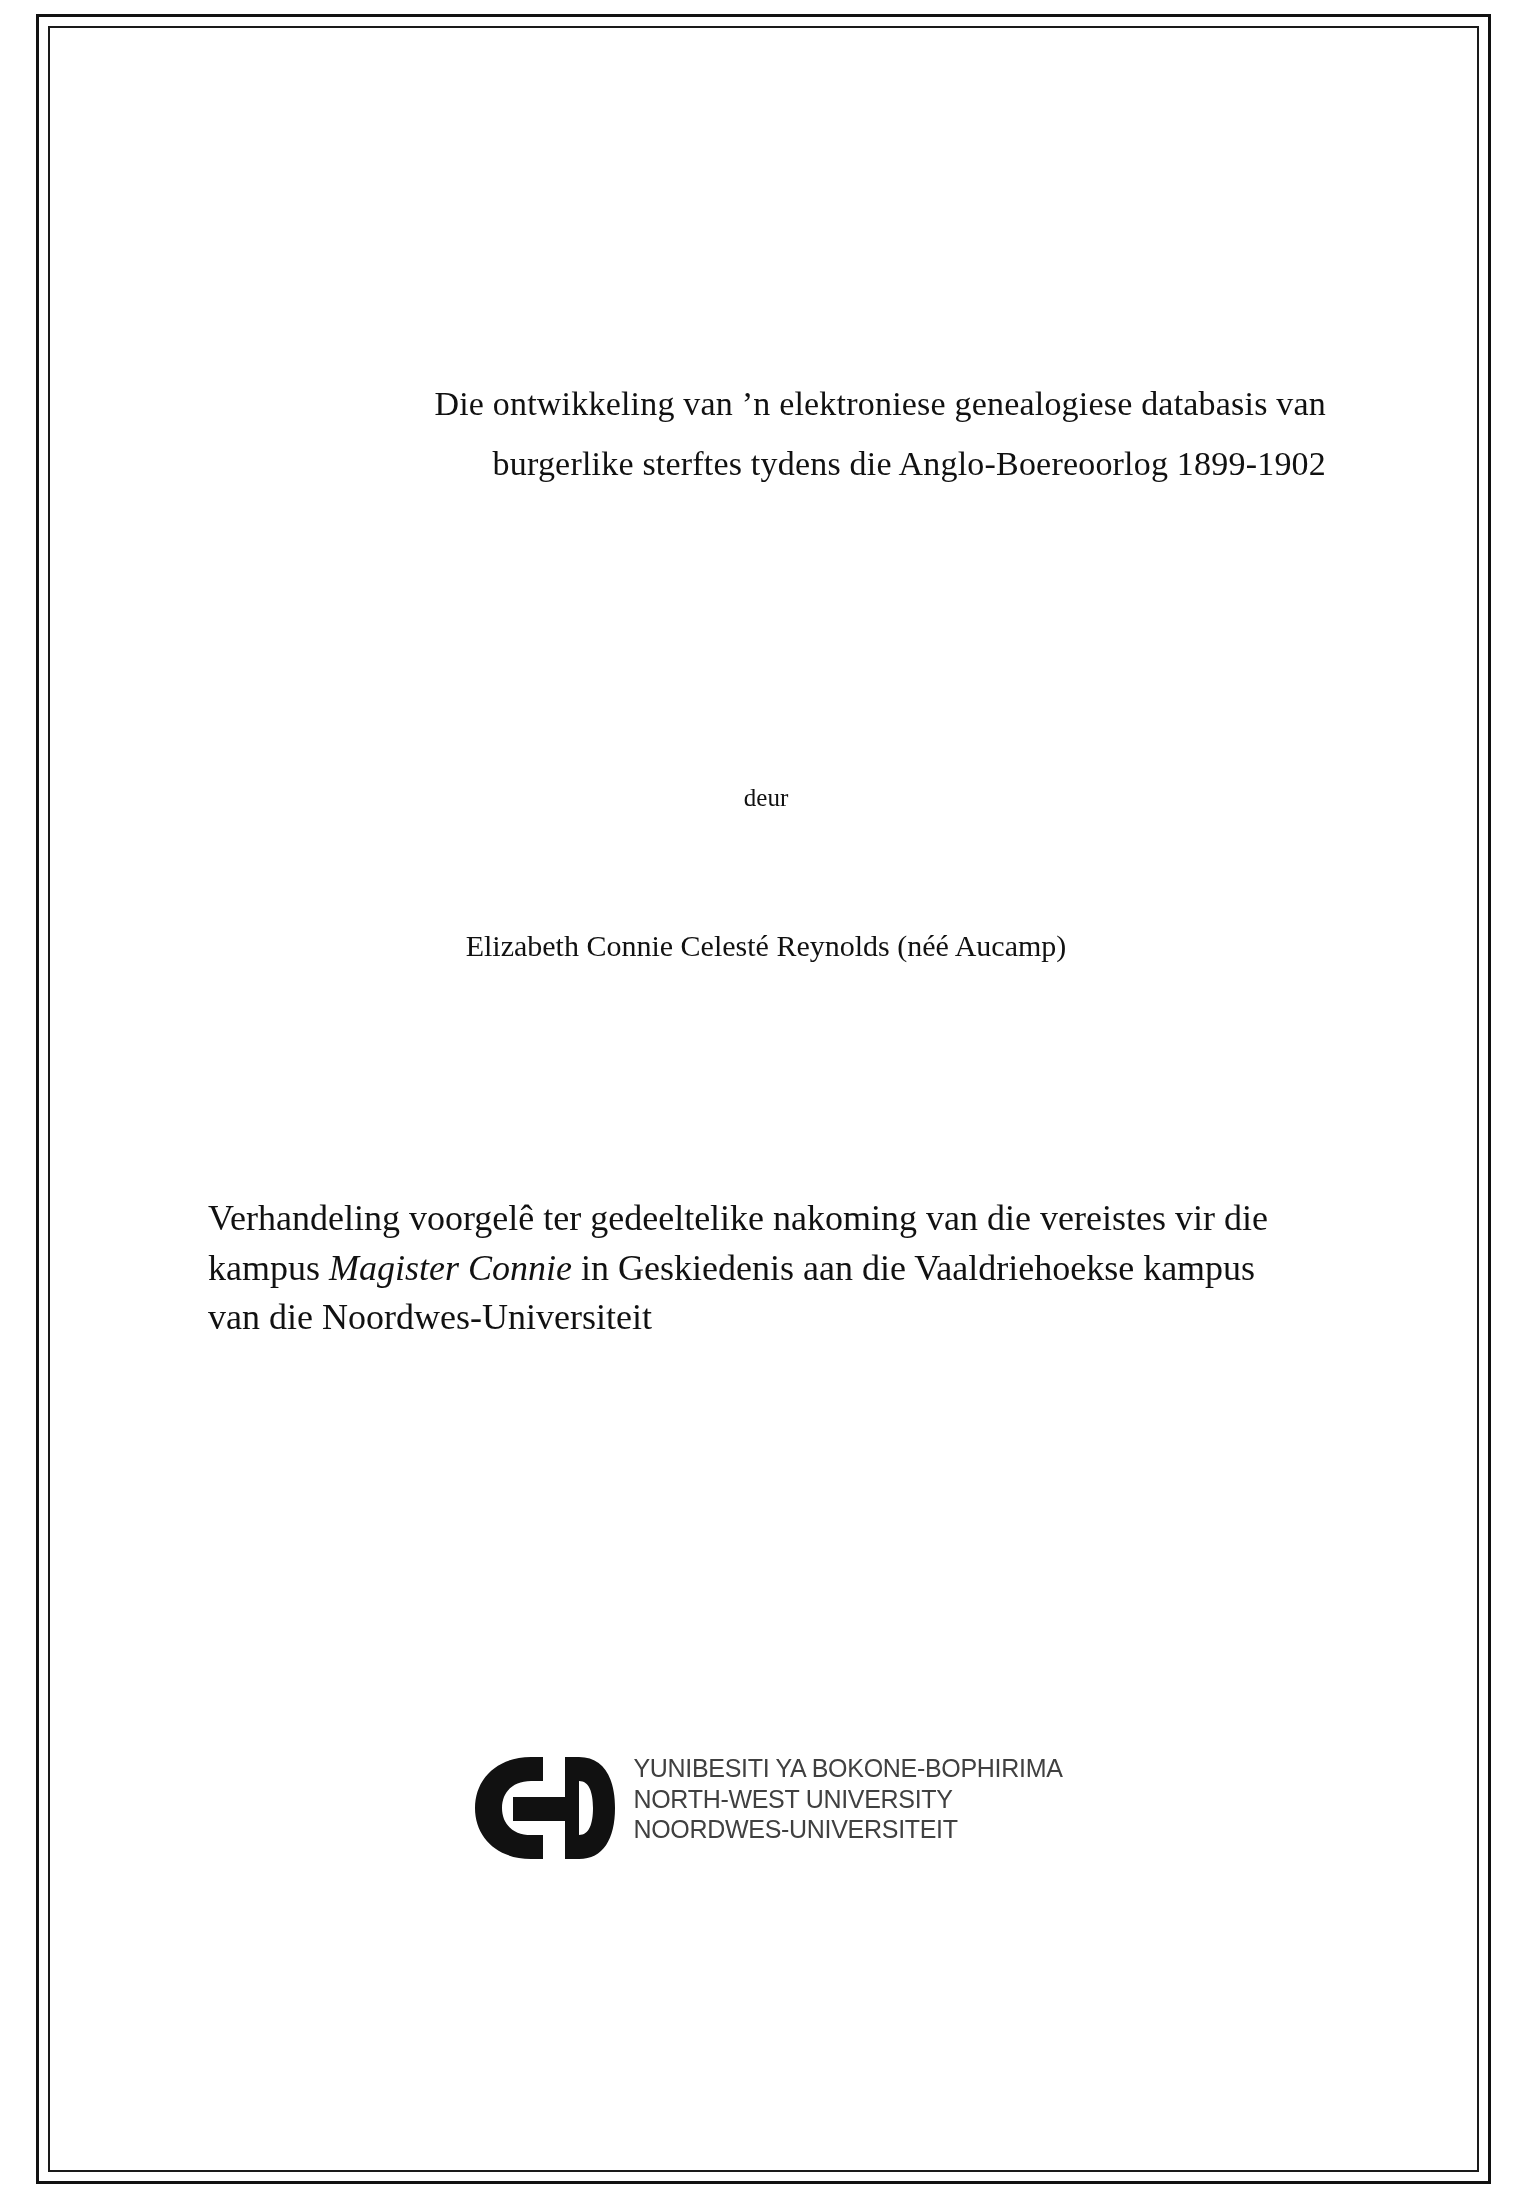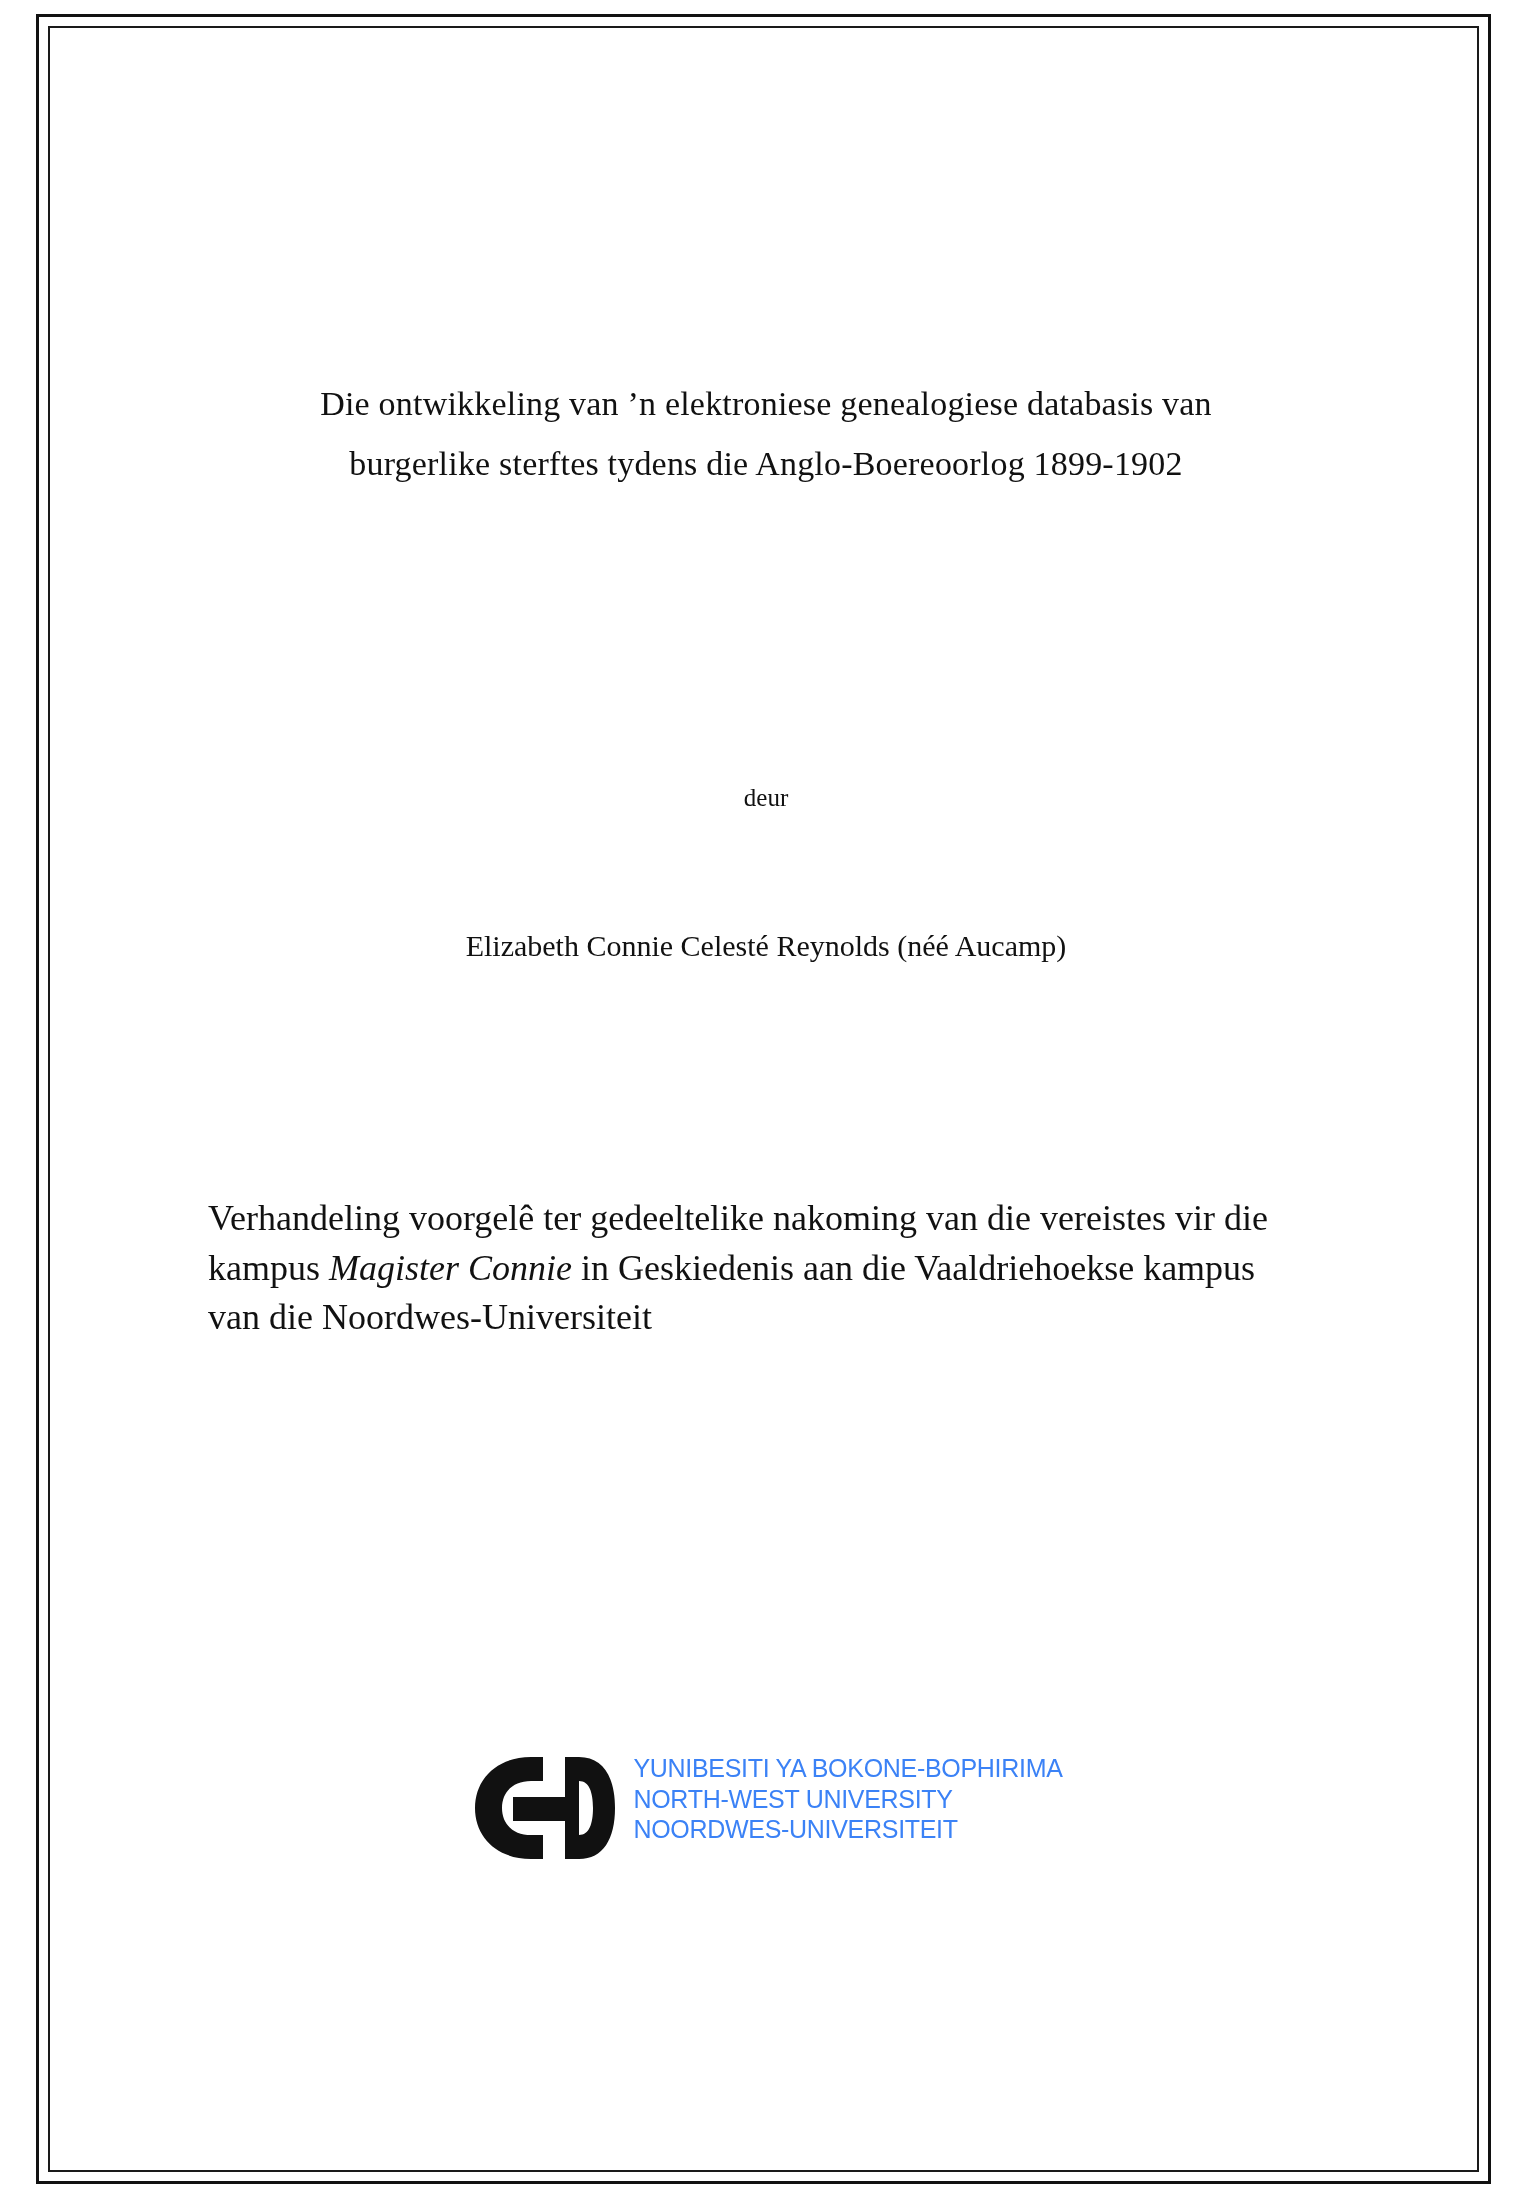--- a/index.html
+++ b/index.html
@@ -52,21 +52,21 @@
     width: 1160px;
     height: 100%;
     box-sizing: border-box;
   }
 
   .title-block {
     position: absolute;
     top: 360px;
     left: 20px;
     right: 20px;
-    text-align: center;
+    text-align: right;
   }
   .title-line {
     font-size: 34px;
     line-height: 1.75;
     letter-spacing: 0.2px;
   }
 
   .byline-label {
     position: absolute;
     top: 770px;
@@ -123,21 +123,21 @@
     width: 150px;
     height: 115px;
     margin-right: 14px;
     margin-top: 2px;
   }
   .logo-text {
     font-family: "Liberation Sans", sans-serif;
     font-size: 25px;
     line-height: 1.22;
     letter-spacing: -0.3px;
-    color: #3b82f6;
+    color: #404040;
     padding-top: 4px;
   }
 </style>
 </head>
 <body>
 
 <div class="scan-page">
   <div class="frame-outer"></div>
   <div class="frame-inner"></div>
 

